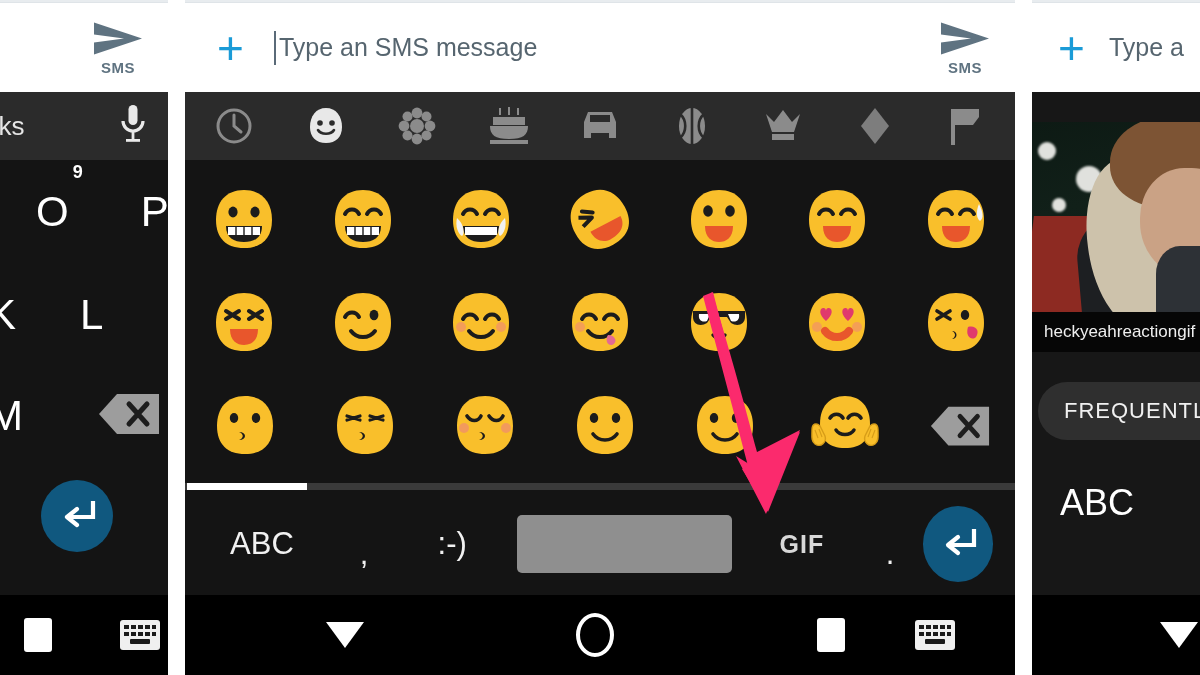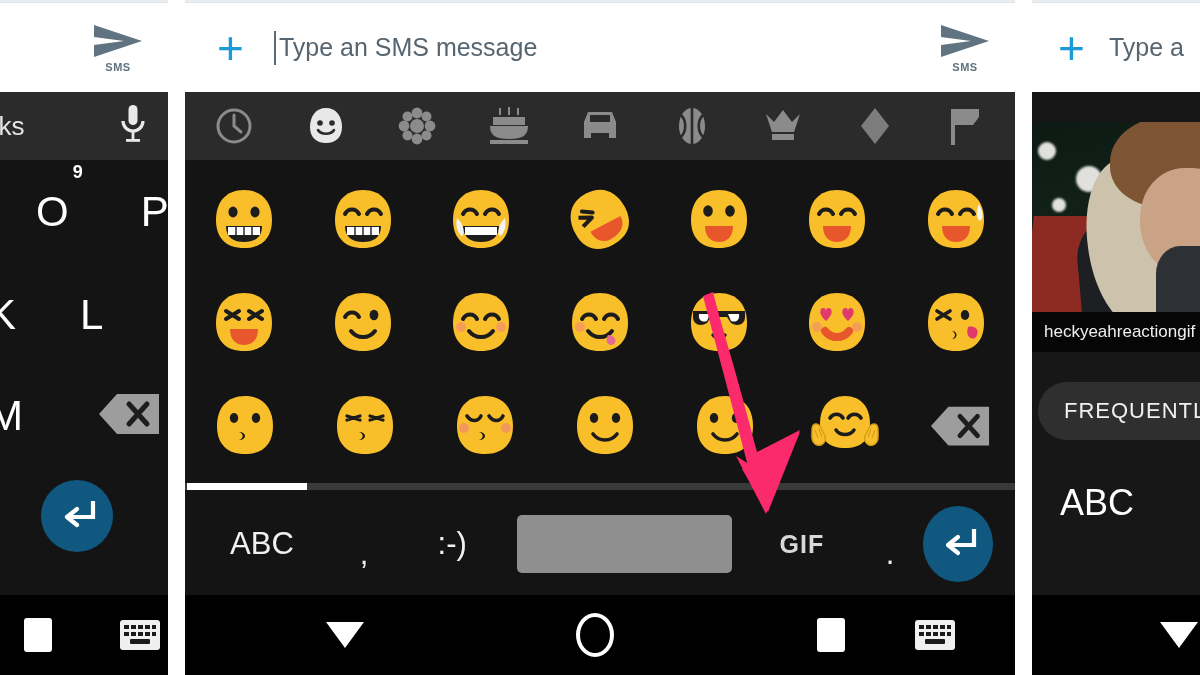--- a/index.html
+++ b/index.html
@@ -25,21 +25,21 @@
     color:#1a9bd7; font-size:46px; font-weight:300; line-height:1;
     margin-left:32px; margin-right:30px; user-select:none;
   }
   .compose-caret { width:2px; height:34px; background:#5a6a78; margin-right:3px; }
   .compose-hint { color:#56656f; font-size:25px; white-space:nowrap; }
   .sms-send {
     position:absolute; right:22px; top:50%; transform:translateY(-50%);
     display:flex; flex-direction:column; align-items:center; gap:2px;
   }
   .sms-send svg { display:block; }
-  .sms-label { color:#5f7381; font-size:11px; font-weight:bold; letter-spacing:.5px; }
+  .sms-label { color:#5f7381; font-size:15px; font-weight:bold; letter-spacing:.5px; }
 
   
   .kb { background:#141414; }
 
   
   .strip { background:#2b2b2b; height:68px; display:flex; align-items:center; }
 
   .suggestion-text { color:#e6e6e6; font-size:26px; margin-left:-16px; }
   .mic { margin-left:auto; margin-right:20px; }
 

